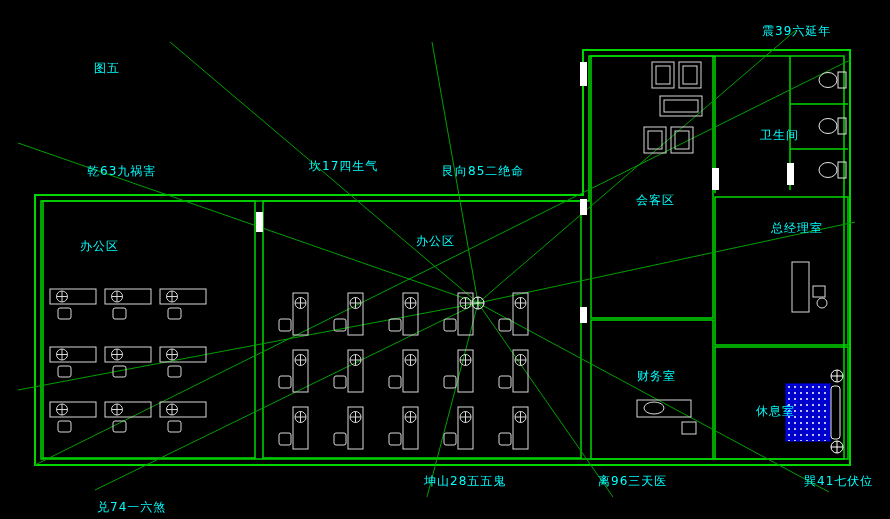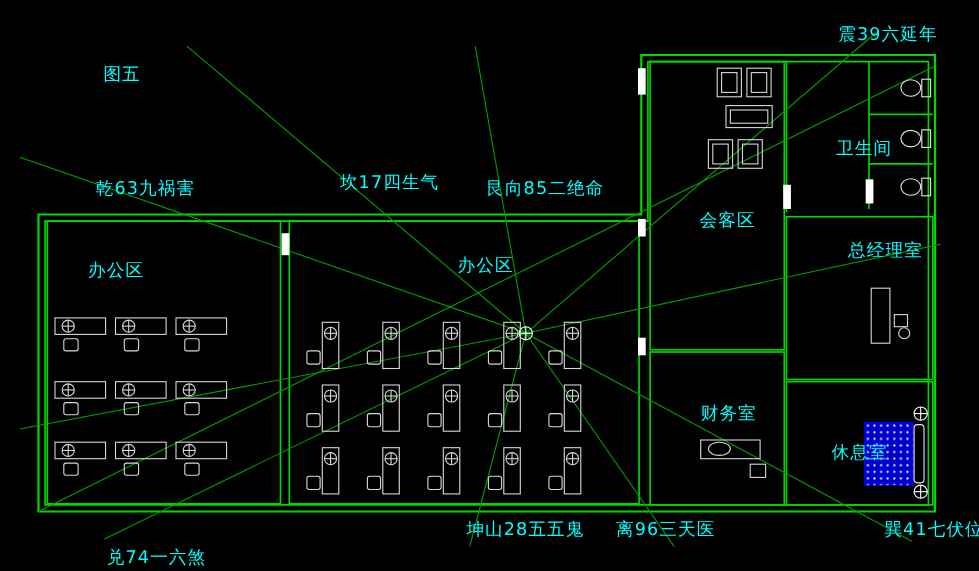--- a/index.html
+++ b/index.html
@@ -11,21 +11,21 @@
     position:relative;
     width:890px;height:519px;
     background:var(--background);
     overflow:hidden;
     font-family:"DejaVu Sans","Liberation Sans",sans-serif;
   }
   #plan-svg{position:absolute;left:0;top:0;}
   .label{
     position:absolute;
     color:var(--text);
-    font-size:16px;
+    font-size:12px;
     line-height:14px;
     white-space:nowrap;
     letter-spacing:1px;
     z-index:5;
     user-select:none;
   }
 </style>
 </head>
 <body>
 
@@ -183,21 +183,21 @@
   </svg>
 
   <div class="label" style="left:94px;top:61px">图五</div>
 
   <div class="label" style="left:87px;top:164px">乾63九祸害</div>
   <div class="label" style="left:309px;top:159px">坎17四生气</div>
   <div class="label" style="left:442px;top:164px">艮向85二绝命</div>
   <div class="label" style="left:762px;top:24px">震39六延年</div>
   <div class="label" style="left:97px;top:500px">兑74一六煞</div>
   <div class="label" style="left:424px;top:474px">坤山28五五鬼</div>
-  <div class="label" style="left:560px;top:474px">离96三天医</div>
+  <div class="label" style="left:598px;top:474px">离96三天医</div>
   <div class="label" style="left:804px;top:474px">巽41七伏位</div>
 
   <div class="label" style="left:80px;top:239px">办公区</div>
   <div class="label" style="left:416px;top:234px">办公区</div>
   <div class="label" style="left:636px;top:193px">会客区</div>
   <div class="label" style="left:760px;top:128px">卫生间</div>
   <div class="label" style="left:771px;top:221px">总经理室</div>
   <div class="label" style="left:637px;top:369px">财务室</div>
   <div class="label" style="left:756px;top:404px">休息室</div>
 

